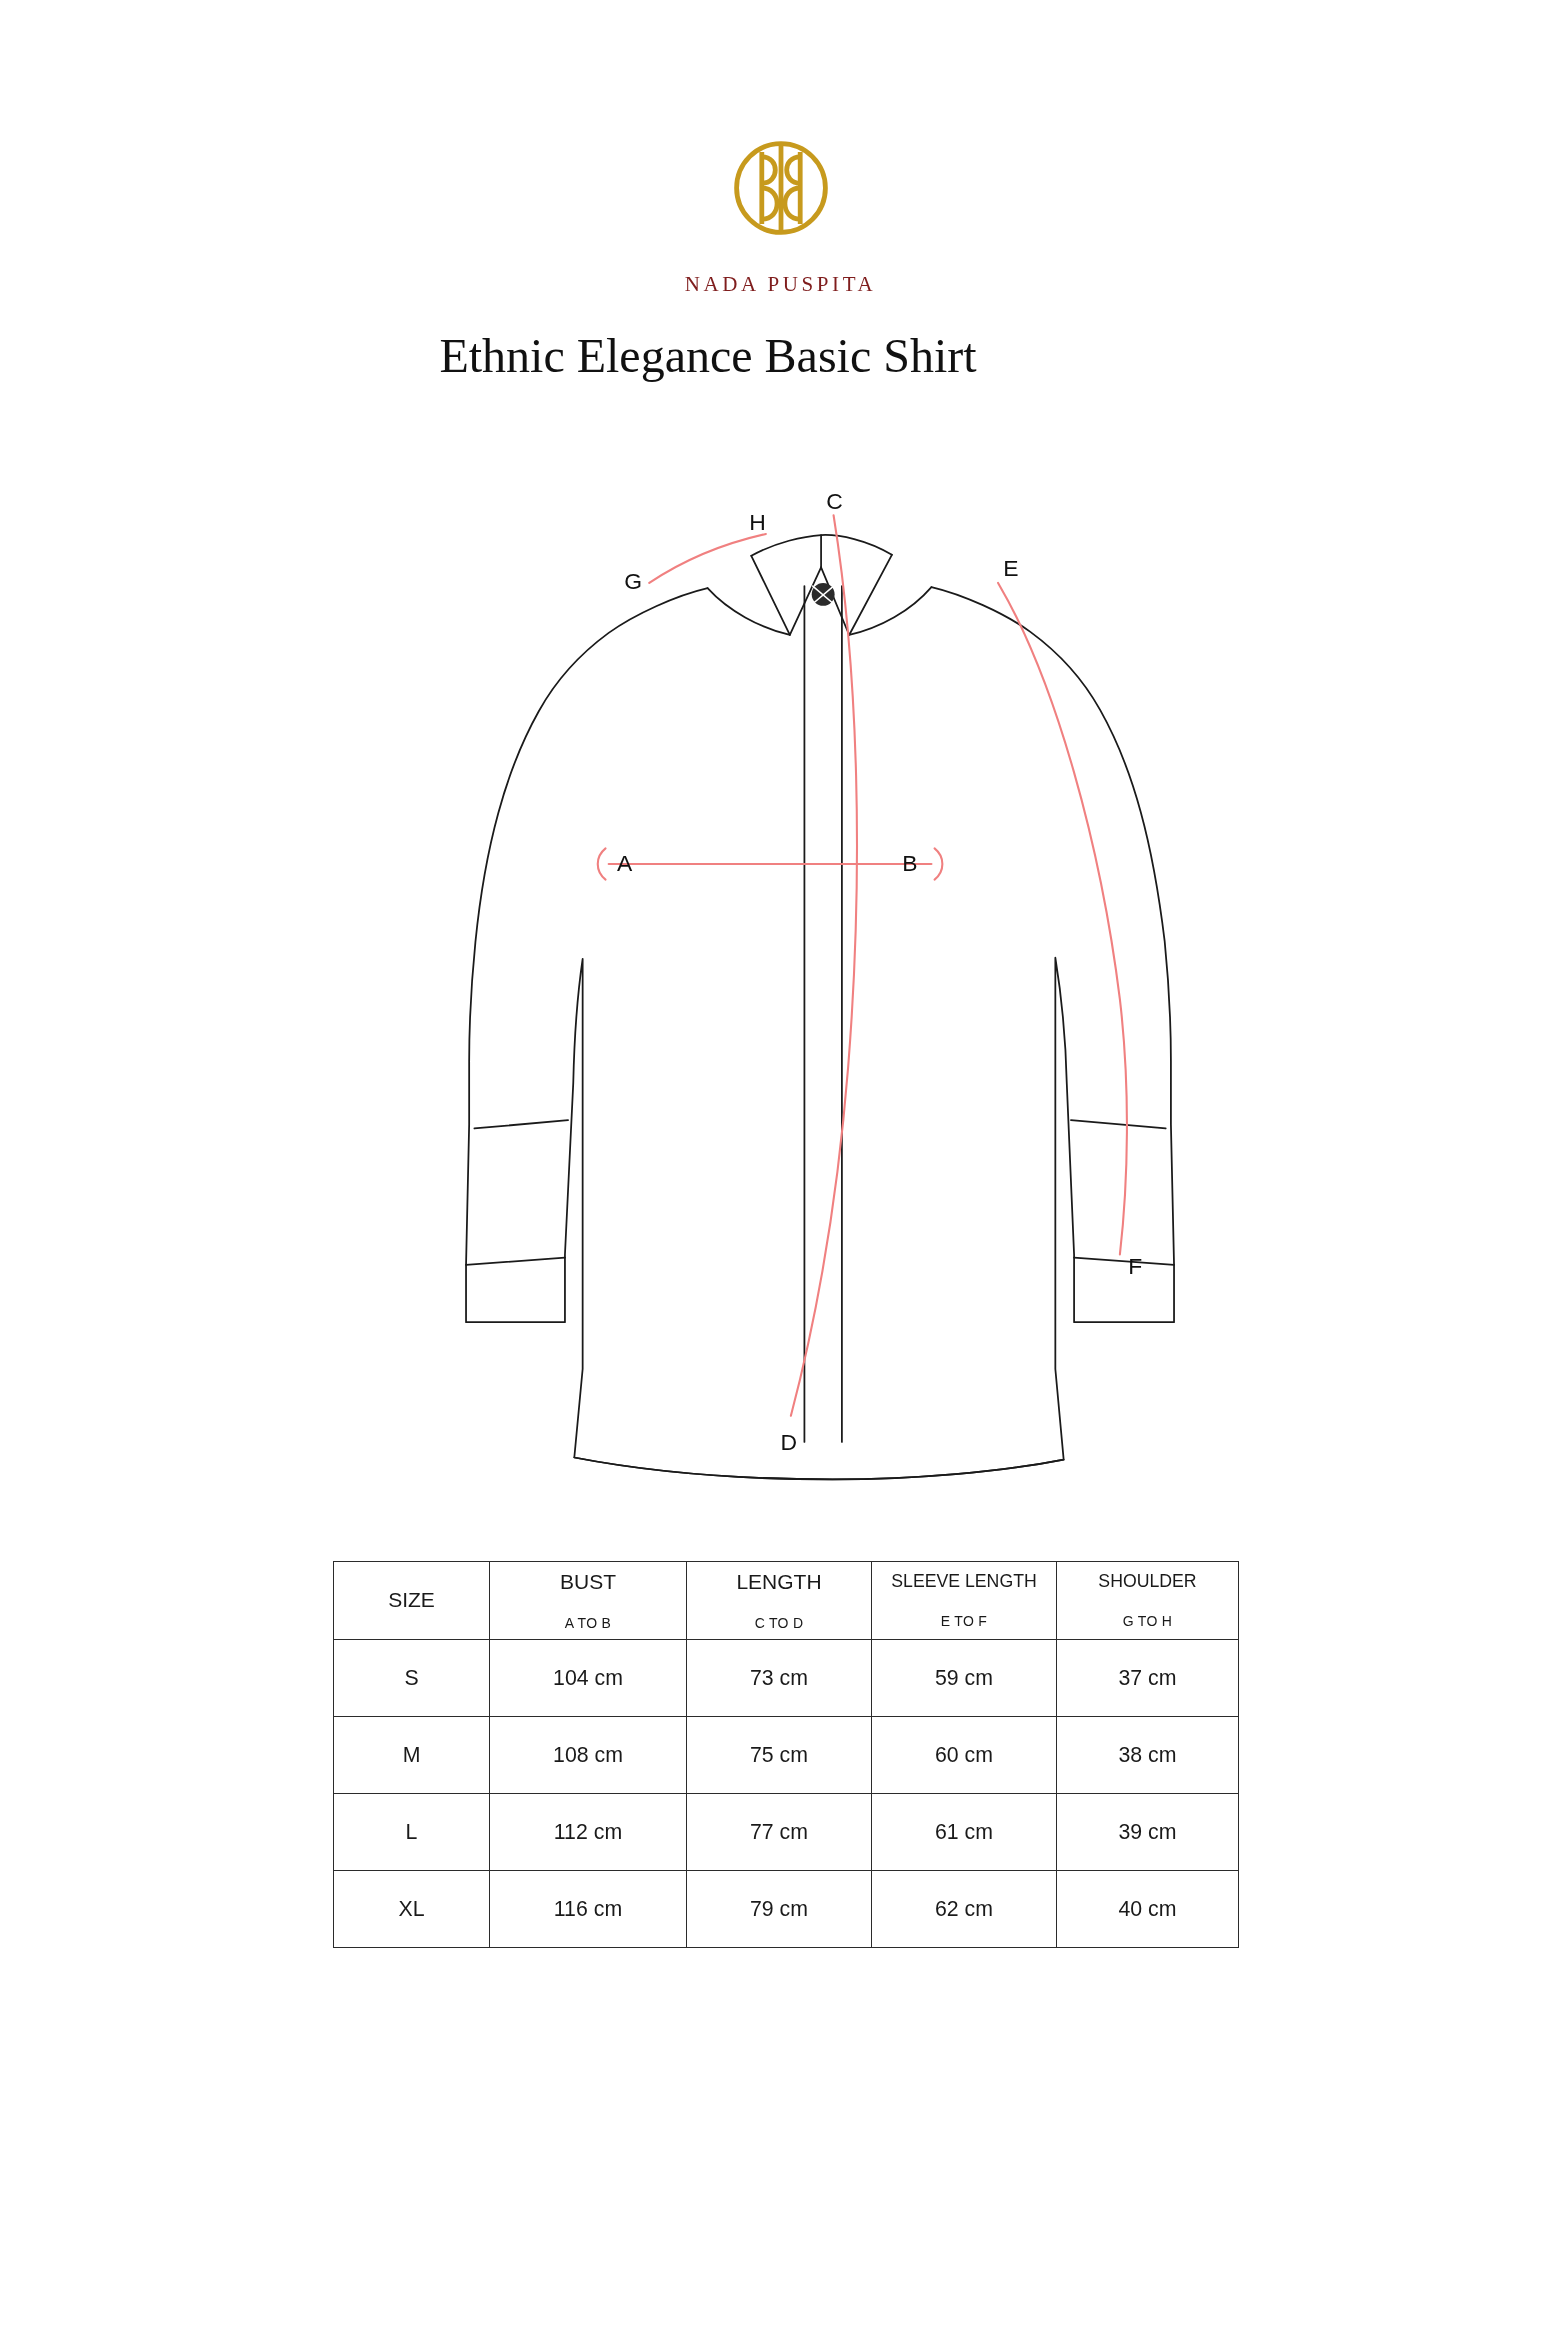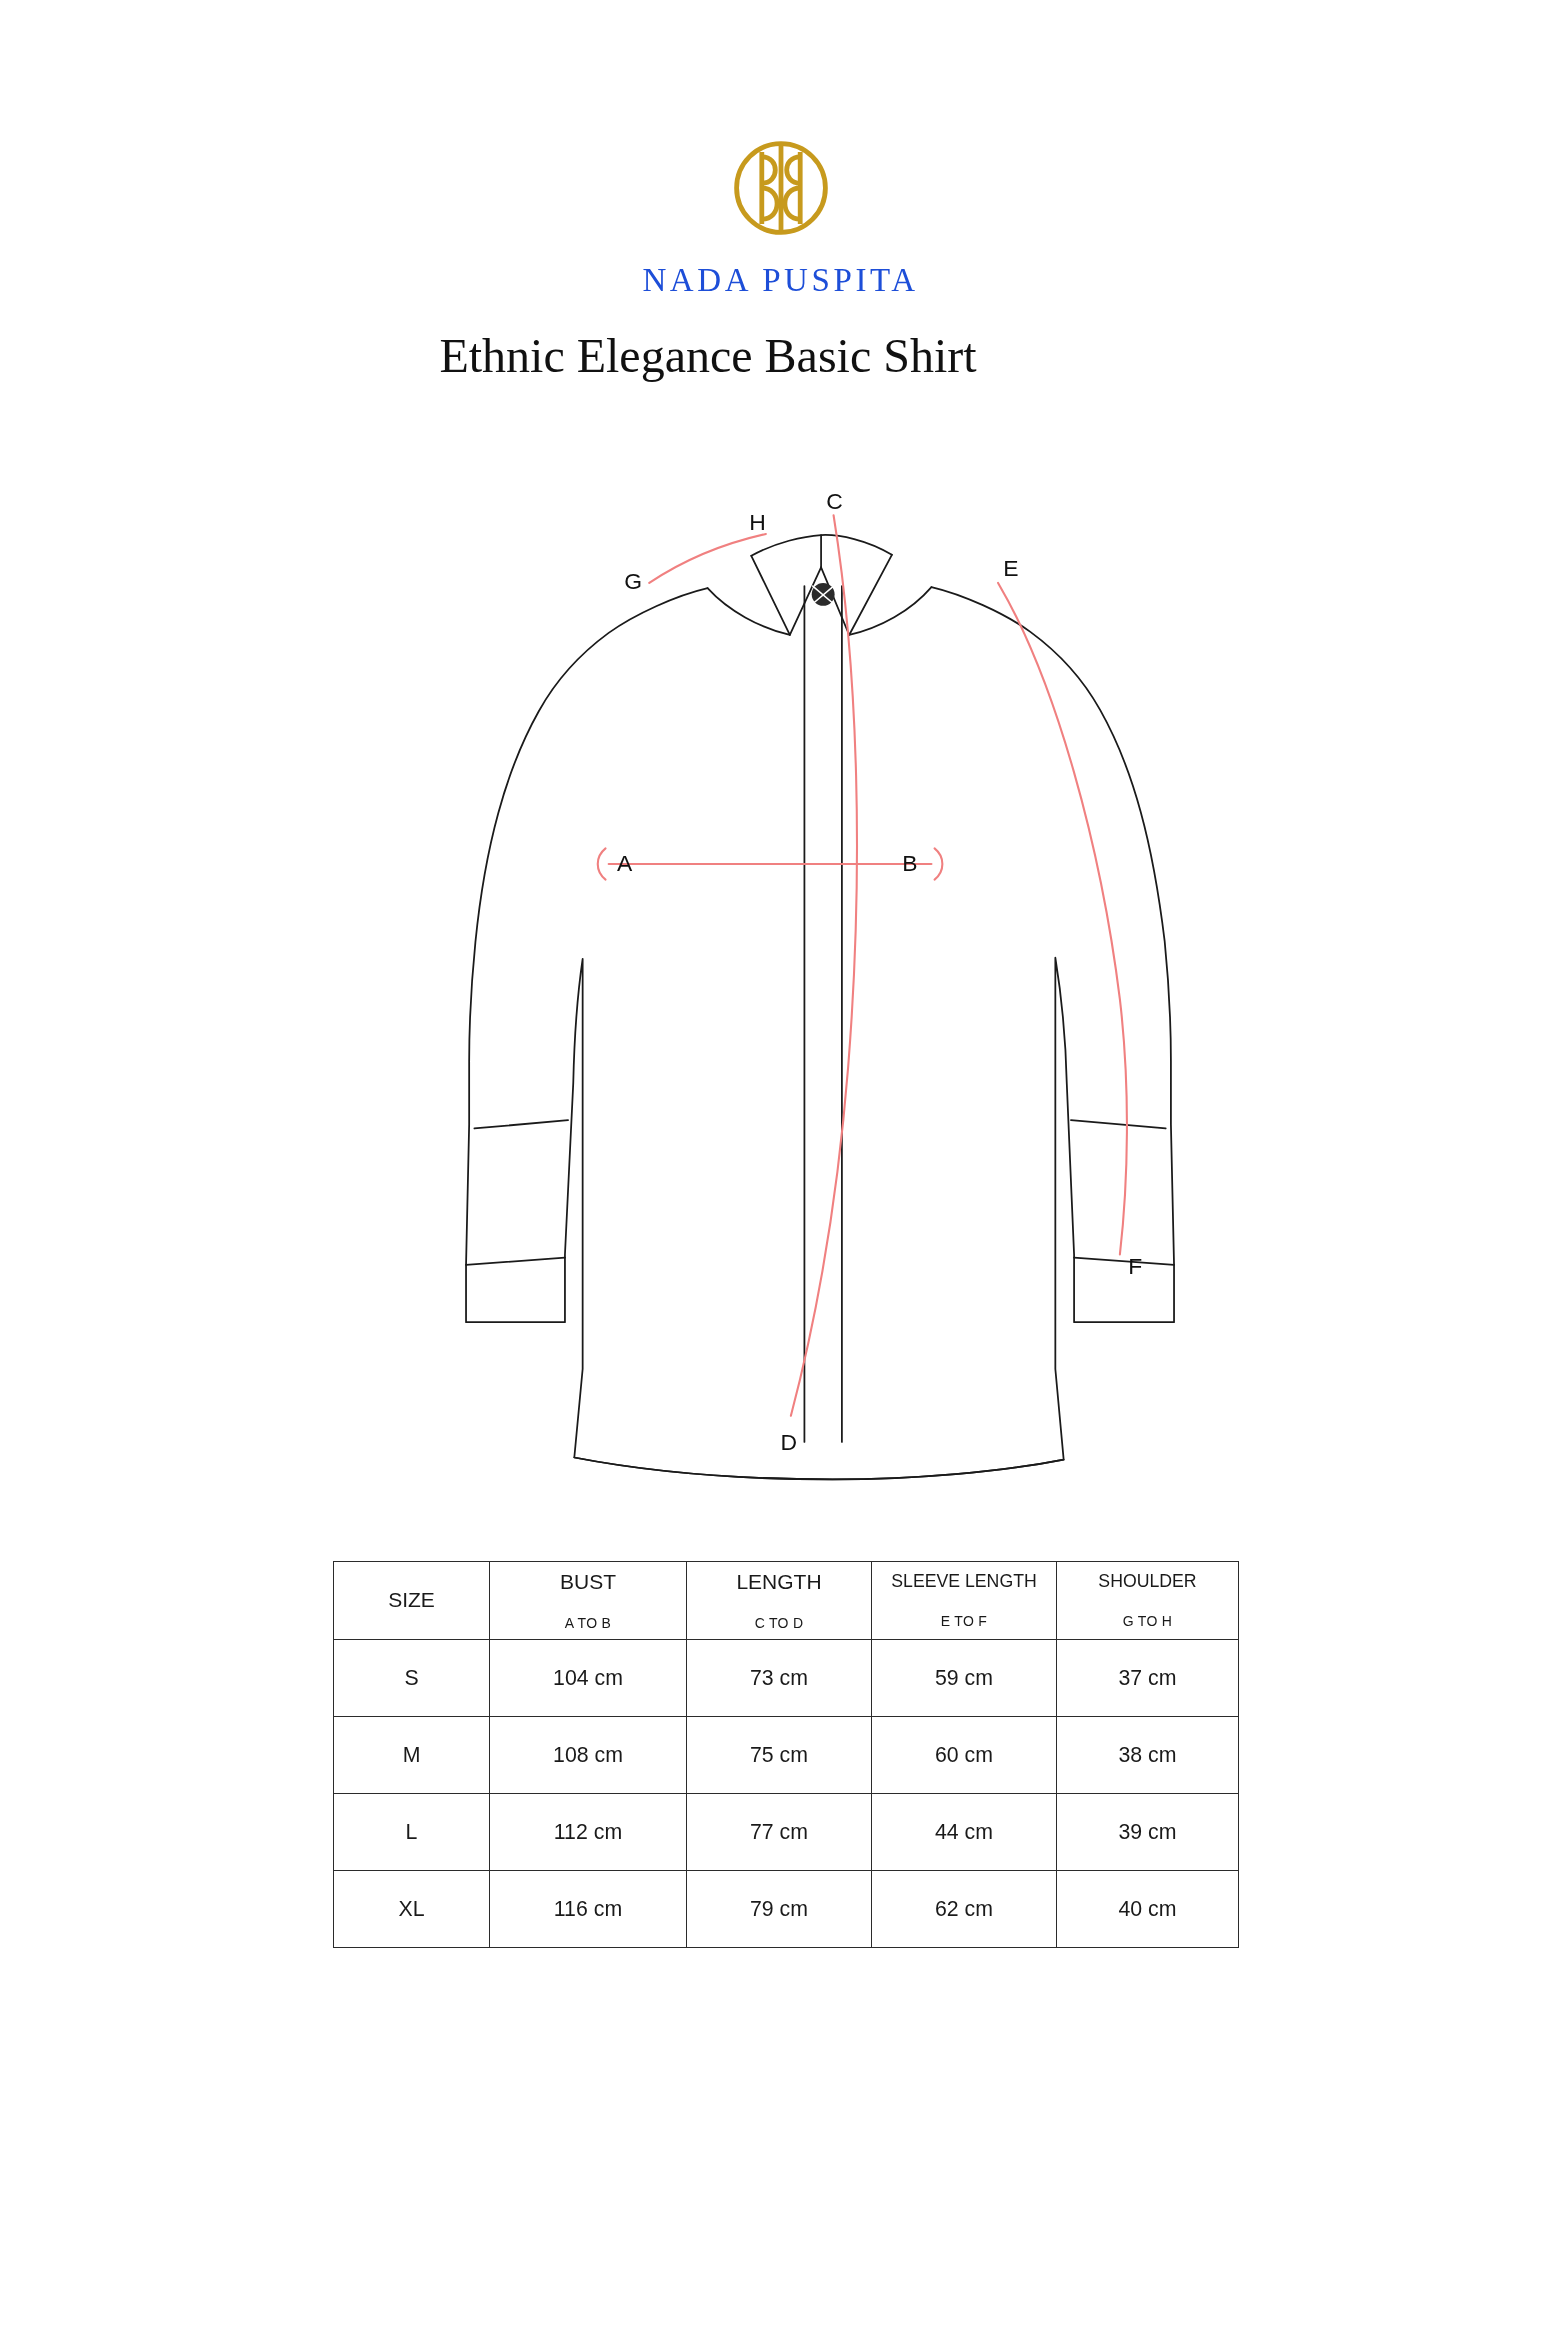--- a/index.html
+++ b/index.html
@@ -22,25 +22,25 @@
     top: 128px;
     left: 0;
     width: 1561px;
     text-align: center;
   }
   .brand-mark {
     display: block;
     margin: 0 auto;
   }
   .brand-name {
-    margin-top: 12px;
+    margin-top: 22px;
     font-family: "Liberation Serif", serif;
-    font-size: 33px;
+    font-size: 21px;
     letter-spacing: 3.6px;
-    color: #1d4ed8;
+    color: #7f1d1d;
     font-weight: 400;
   }
 
   .doc-title {
     position: absolute;
     top: 328px;
     left: 0;
     width: 1416px;
     text-align: center;
     font-family: "Liberation Serif", serif;
@@ -258,21 +258,21 @@
       <td>M</td>
       <td>108 cm</td>
       <td>75 cm</td>
       <td>60 cm</td>
       <td>38 cm</td>
     </tr>
     <tr>
       <td>L</td>
       <td>112 cm</td>
       <td>77 cm</td>
-      <td>44 cm</td>
+      <td>61 cm</td>
       <td>39  cm</td>
     </tr>
     <tr>
       <td>XL</td>
       <td>116 cm</td>
       <td>79 cm</td>
       <td>62 cm</td>
       <td>40  cm</td>
     </tr>
   </tbody>

